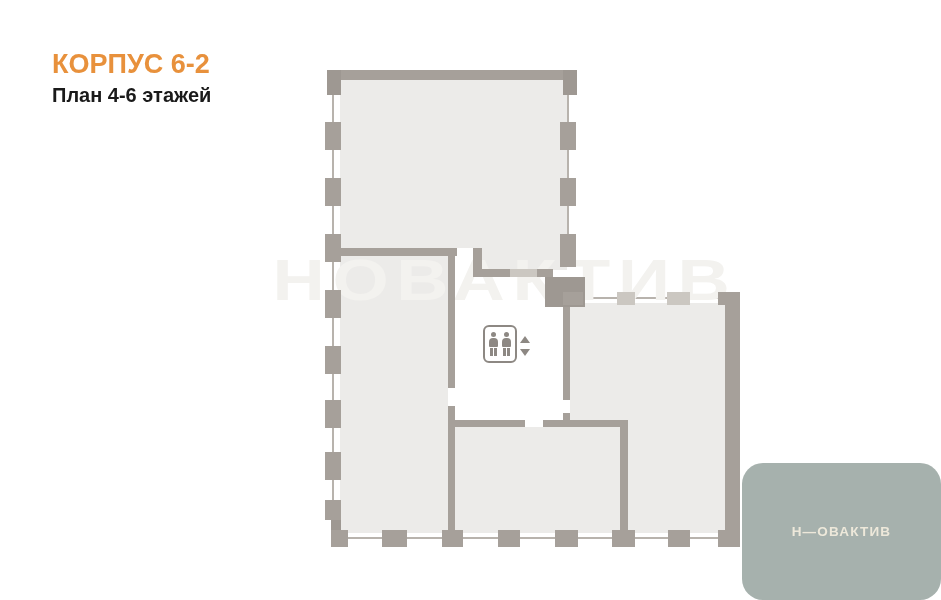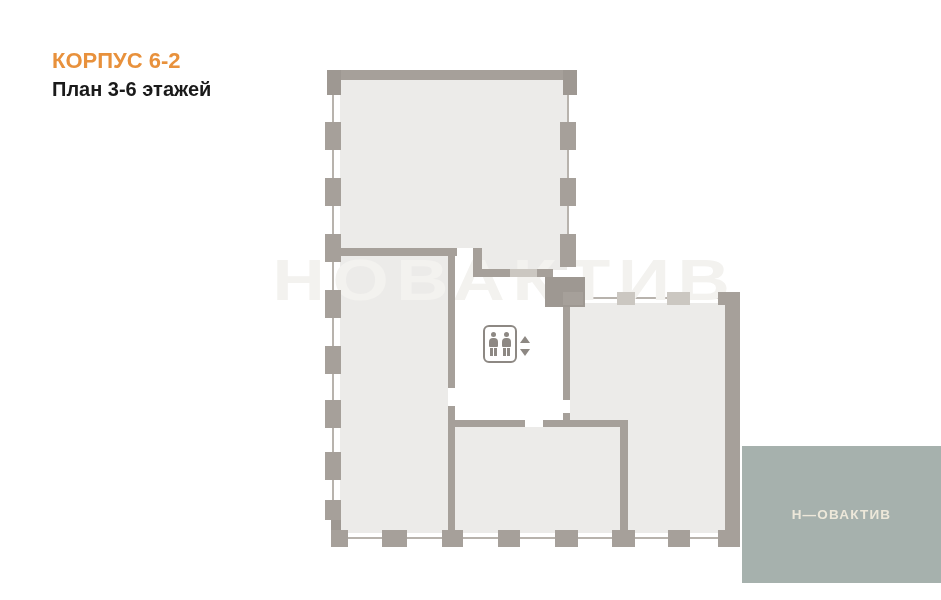--- a/index.html
+++ b/index.html
@@ -18,21 +18,21 @@
   *{margin:0;padding:0;box-sizing:border-box;}
   html,body{width:941px;height:600px;}
   body{
     font-family:"Liberation Sans","DejaVu Sans",sans-serif;
     background:#ffffff;position:relative;overflow:hidden;
   }
   .canvas{position:absolute;inset:0;background:#fff;}
 
   
   .hdr{position:absolute;left:52px;top:48px;z-index:30;}
-  .hdr .h1{font-size:22px;font-weight:700;color:var(--accent-orange);line-height:1.2;}
+  .hdr .h1{font-size:27px;font-weight:700;color:var(--accent-orange);line-height:1.2;}
   .hdr .h2{font-size:26px;font-weight:700;color:var(--accent-orange);line-height:1.2;margin-top:5px;}
   .hdr .h3{font-size:20px;font-weight:700;color:var(--text-black);line-height:1.2;margin-top:3px;}
 
   
   .plan{position:absolute;inset:0;}
   .fill,.wall,.pier,.wline,.lseg{position:absolute;}
   .fill{background:var(--room-fill);z-index:1;}
   .wall{background:var(--wall-gray);z-index:3;}
   .wall.corner{background:var(--corner-gray);}
   .pier{background:var(--wall-gray);z-index:4;}
@@ -57,36 +57,36 @@
   .p-body{width:9px;height:9px;background:var(--elevator-gray);border-radius:4px 4px 1px 1px;margin-top:1px;}
   .p-legs{display:flex;gap:1px;margin-top:1px;}
   .p-legs i{display:block;width:3px;height:8px;background:var(--elevator-gray);}
   .arr{position:absolute;left:520px;width:0;height:0;z-index:5;
        border-left:5px solid transparent;border-right:5px solid transparent;}
   .arr.up{top:336px;border-bottom:7px solid var(--elevator-gray);}
   .arr.down{top:349px;border-top:7px solid var(--elevator-gray);}
 
   
   .brand{
-    position:absolute;left:742px;top:446px;width:199px;height:137px;z-index:20;
-    background:var(--logo-bg);display:flex;align-items:center;justify-content:center;
+    position:absolute;left:742px;top:463px;width:199px;height:137px;z-index:20;
+    background:var(--logo-bg);display:flex;align-items:center;justify-content:center;border-radius:21px;
   }
   .brand-text{
     font-size:13.5px;font-weight:700;letter-spacing:1.2px;color:var(--logo-text);
     white-space:nowrap;
   }
 </style>
 </head>
 <body>
 
 <div class="canvas">
 
   <div class="hdr">
     <div class="h1">КОРПУС 6-2</div>
-    <div class="h3">План 3-6 этажей</div>
+    <div class="h3">План 4-6 этажей</div>
   </div>
 
   <div class="plan" id="plan">
     <div class="fill" style="left: 340px; top: 80px; width: 227px; height: 168px;"></div>
       <div class="fill" style="left: 482px; top: 248px; width: 85px; height: 22px;"></div>
       <div class="fill" style="left: 340px; top: 256px; width: 108px; height: 277px;"></div>
       <div class="fill" style="left: 455px; top: 427px; width: 165px; height: 106px;"></div>
       <div class="fill" style="left: 570px; top: 303px; width: 155px; height: 117px;"></div>
       <div class="fill" style="left: 627px; top: 420px; width: 98px; height: 113px;"></div>
       <div class="wline" style="left: 332px; top: 95px; width: 2px; height: 425px;"></div>

